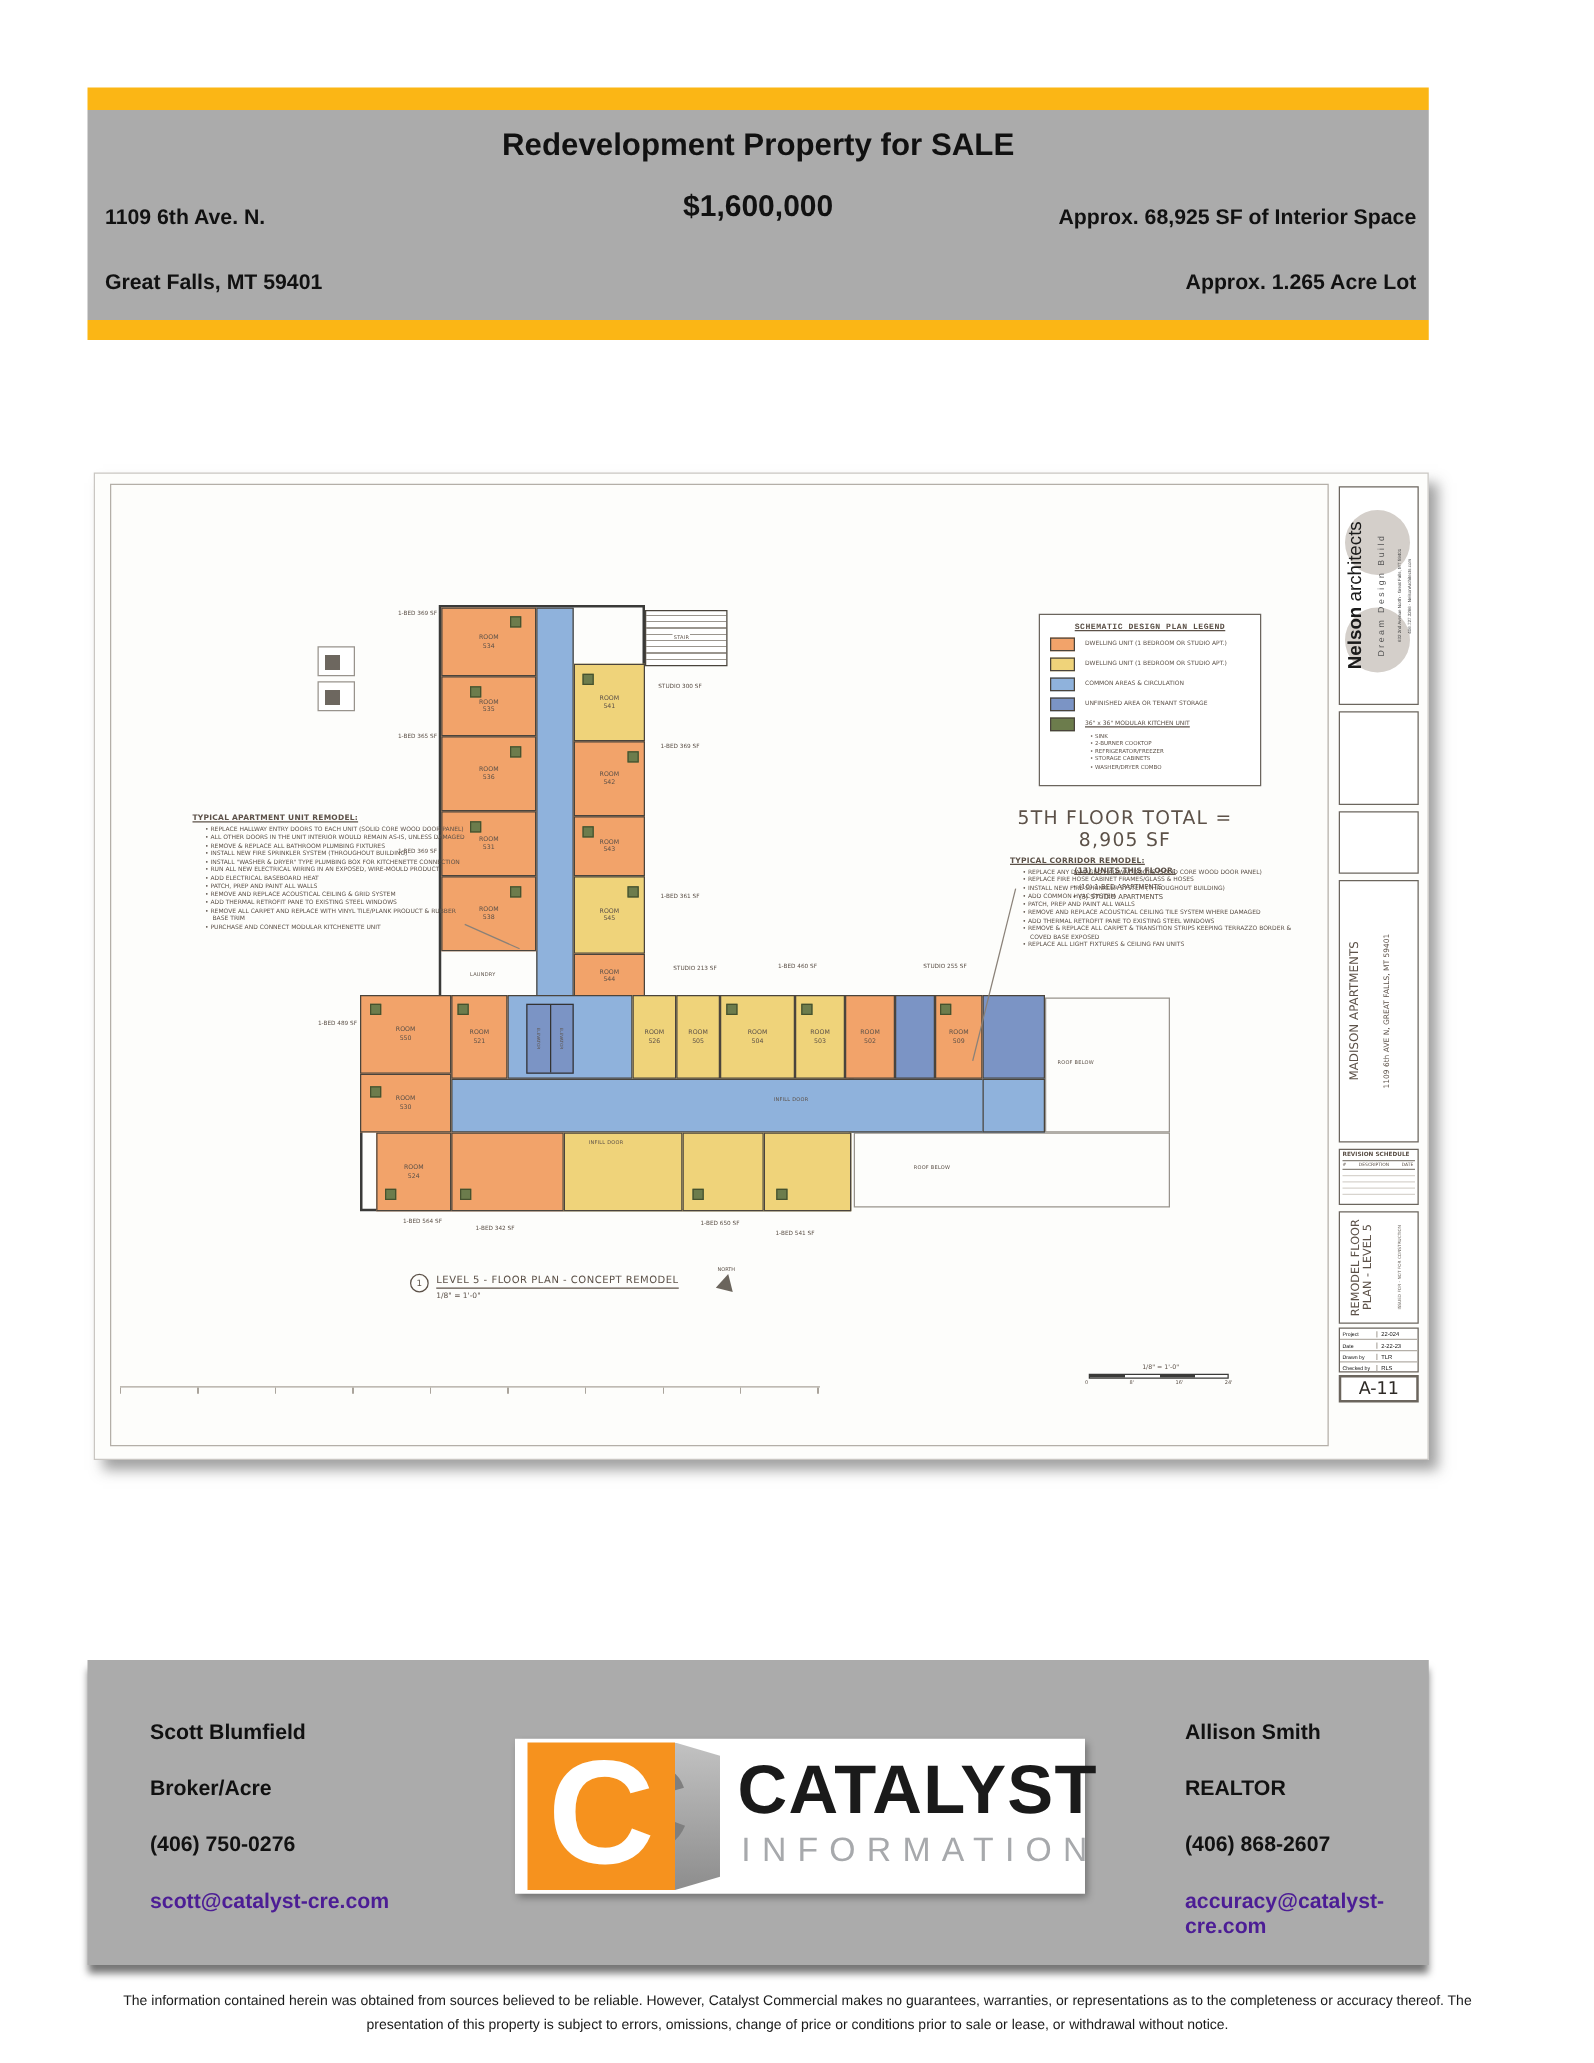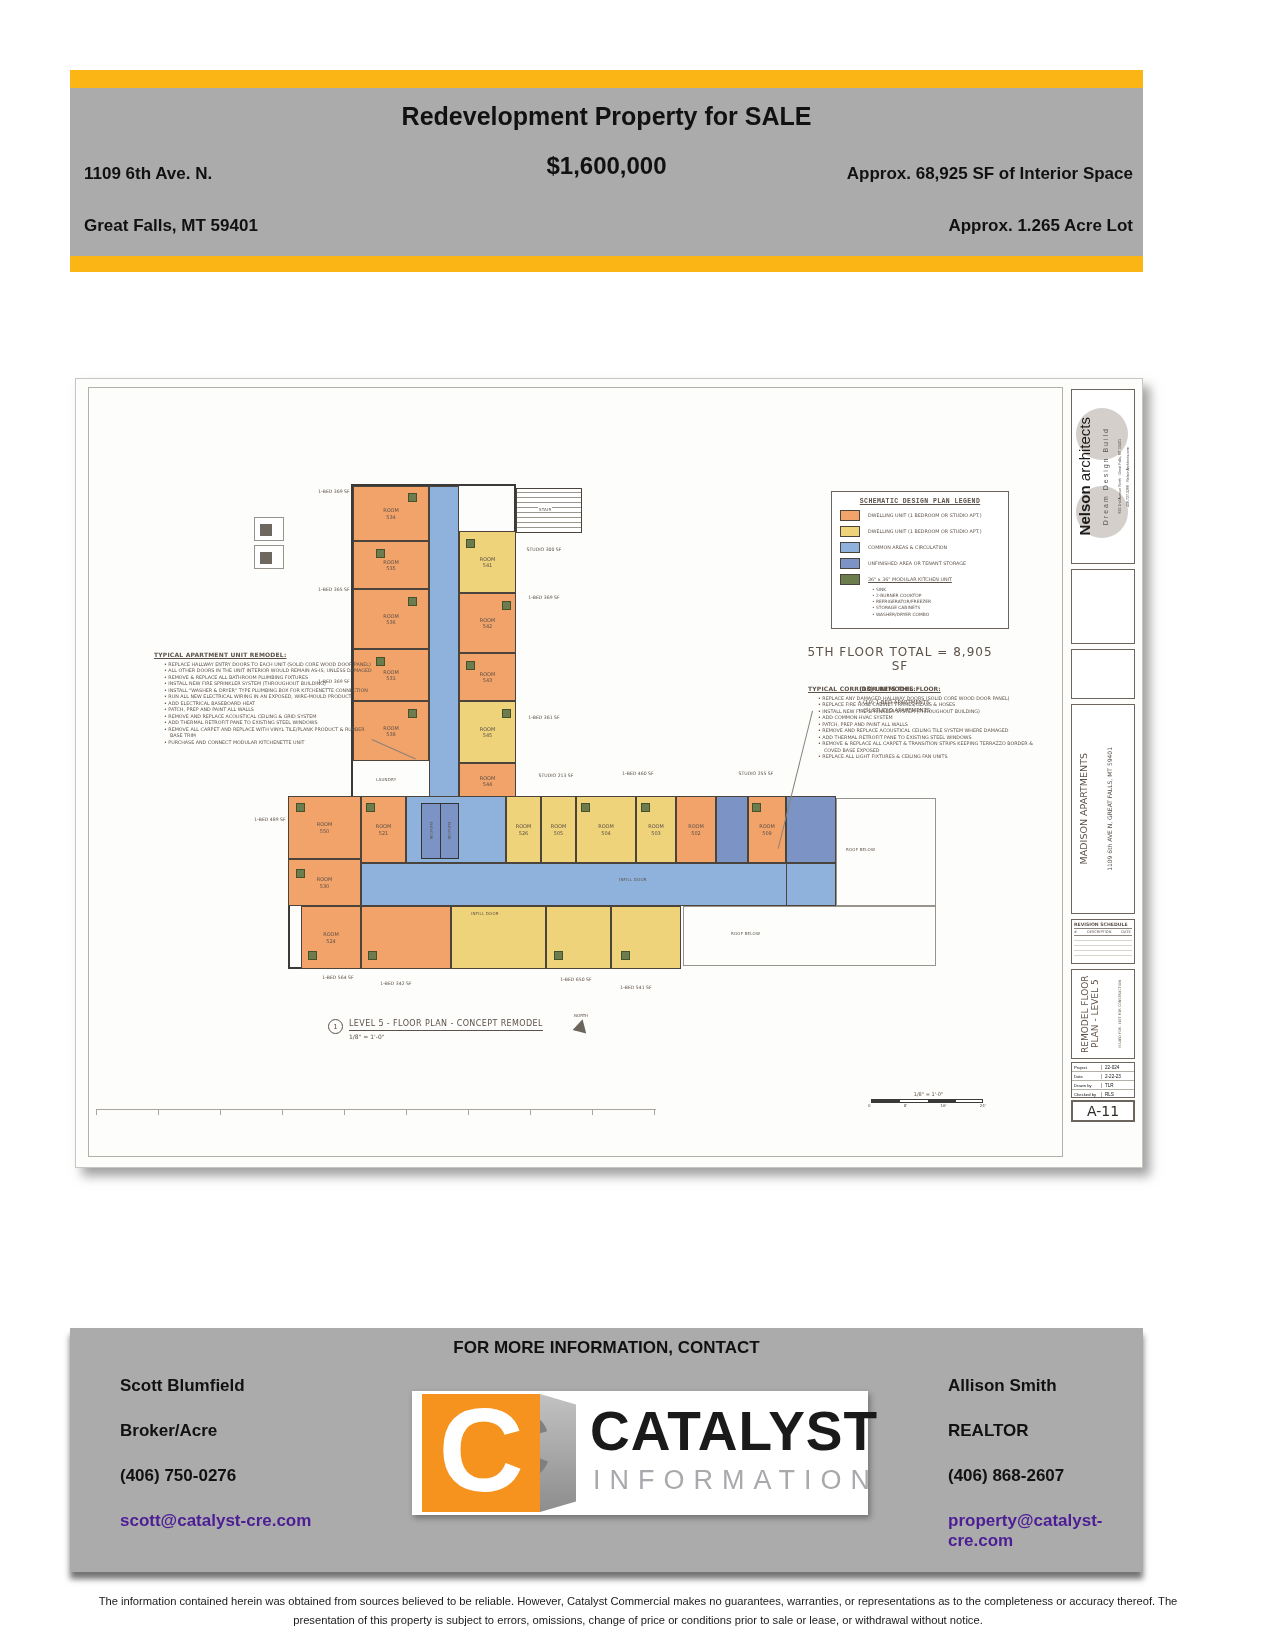--- a/index.html
+++ b/index.html
@@ -36,21 +36,21 @@
   .legend { position:absolute; left:755px; top:112px; width:178px; height:138px; border:1px solid #6b655d; background:#fff; padding:6px 8px; }
   .legend h3 { font-size:6.5px; font-weight:bold; text-align:center; text-decoration:underline; letter-spacing:.4px; margin-bottom:5px;font-family:Liberation Mono, monospace; }
   .lrow { display:flex; align-items:center; margin-top:5px; }
   .sw { width:20px; height:11px; border:1px solid #4a443c; margin-right:8px; flex:none; }
   .ltxt { font-size:4.8px; }
   .lsub { list-style:none; margin-left:32px; margin-top:2px; }
   .lsub li { font-size:4.4px; line-height:1.4; }
   .lsub li::before { content:"• "; }
 
   .floor-tot { position:absolute; left:724px; top:266px; width:200px; text-align:center; }
-  .floor-tot .t1 { font-size:12px; letter-spacing:1px;text-align:center; }
+  .floor-tot .t1 { font-size:15px; letter-spacing:1px;text-align:center; }
   .floor-tot .t2 { font-size:6px; font-weight:bold; text-decoration:underline; margin-top:12px; }
   .floor-tot ul { list-style:none; text-align:left; margin:6px 0 0 58px; }
   .floor-tot li { font-size:5.4px; line-height:1.5; }
   .floor-tot li::before { content:"• "; }
 
   .notes { position:absolute; }
   .notes h4 { font-size:6px; font-weight:bold; text-decoration:underline; letter-spacing:.2px; margin-bottom:4px; }
   .notes ul { list-style:none; margin-left:10px; }
   .notes li { font-size:4.8px; line-height:1.35; padding-left:6px; text-indent:-6px; }
   .notes li::before { content:"• "; }
@@ -427,38 +427,37 @@
       </div>
     <div class="frow" style="border-bottom:none">
         <span class="fl">Checked by</span>
         <span class="fv">RLS</span>
       </div>
   </div>
   <div class="tb sheetno">A-11</div>
 </div>
 
 <div class="contact">
-  <div class="c-head">FOR MORE INFORMATION, CONTACT</div>
   <div class="c-col c-left">
     <div>Scott Blumfield</div>
     <div>Broker/Acre</div>
     <div>(406) 750-0276</div>
     <div><a href="#">scott@catalyst-cre.com</a></div>
   </div>
   <div class="logo">
     <div class="lg-or" style="background: rgb(246, 146, 30);">
         <span class="lg-c">C</span>
       </div>
     <div class="lg-side">
         <span class="lg-c2">C</span>
       </div>
     <div class="lg-w1">CATALYST</div>
     <div class="lg-w2">INFORMATION</div>
   </div>
   <div class="c-col c-right">
     <div>Allison Smith</div>
     <div>REALTOR</div>
     <div>(406) 868-2607</div>
-    <div><a href="#">property@catalyst-cre.com</a></div>
+    <div><a href="#">accuracy@catalyst-cre.com</a></div>
   </div>
 </div>
 
 <div class="disclaimer">The information contained herein was obtained from sources believed to be reliable. However, Catalyst Commercial makes no guarantees, warranties, or representations as to the completeness or accuracy thereof.  The presentation of this property is subject to errors, omissions, change of price or conditions prior to sale or lease, or withdrawal without notice.</div>
 
 </body></html>

